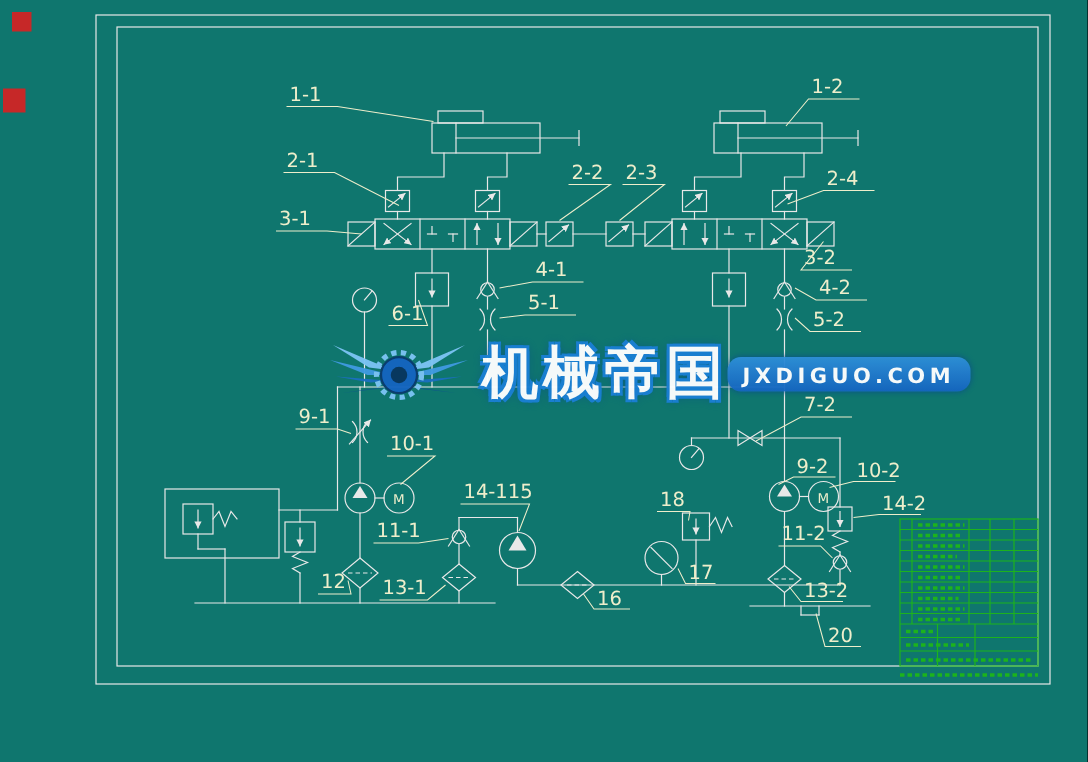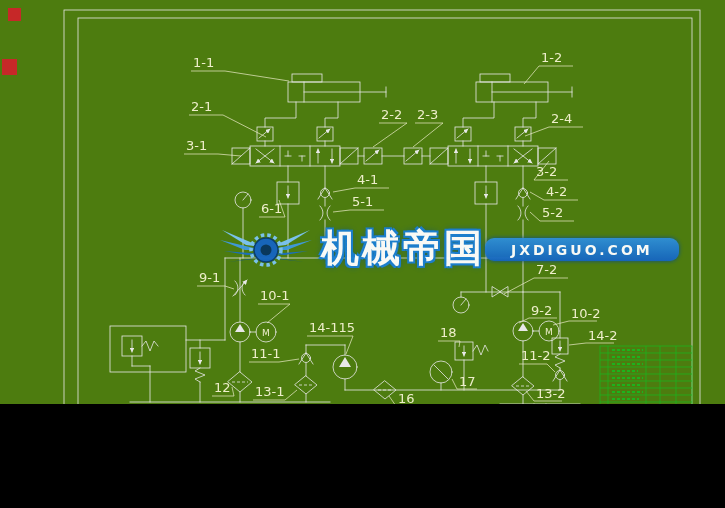--- a/index.html
+++ b/index.html
@@ -1,32 +1,32 @@
 <!DOCTYPE html>
 <html><head>
 <meta charset="utf-8">
 <style>
   html,body{margin:0;padding:0;background:#000;}
-  .stage{position:relative;width:725px;height:404px;background:#4d7c0f;overflow:hidden;
+  .stage{position:relative;width:725px;height:508px;background:#0f766e;overflow:hidden;
          font-family:"DejaVu Sans",sans-serif;}
   svg.schematic{position:absolute;left:0;top:0;}
   svg text{font-family:"DejaVu Sans",sans-serif;}
   .ln{stroke:#e8e8e8;fill:none;stroke-width:0.8;stroke-linecap:square;}
   .fil{fill:#e8e8e8;stroke:none;}
   .dsh{stroke:#e8e8e8;fill:none;stroke-width:0.8;stroke-dasharray:3 2;}
   .grn{stroke:#1db31d;fill:none;stroke-width:0.8;}
   .grnd{stroke:#1db31d;fill:none;stroke-width:2.2;stroke-dasharray:3 2;}
   .red{fill:#c62828;stroke:none;}
 
   .watermark{position:absolute;left:218px;top:221px;display:flex;align-items:center;gap:7px;opacity:.96;}
   .wm-text{display:flex;align-items:center;}
   .wm-brand{font-size:38px;font-weight:bold;color:#fff;letter-spacing:3px;line-height:1.0;
     text-shadow:-2px -2px 0 #1a7fd4,2px -2px 0 #1a7fd4,-2px 2px 0 #1a7fd4,2px 2px 0 #1a7fd4,0 0 7px #0a4d8c;}
   .wm-site-bar{margin-top:3px;background:linear-gradient(#2e8fd8,#1565c0);border-radius:9px;
-    padding:2px 26px;box-shadow:0 0 4px #0a4d8c;}
+    padding:2px 10px;box-shadow:0 0 4px #0a4d8c;}
   .wm-site-bar span{color:#fff;font-weight:bold;font-size:14px;letter-spacing:3px;}
 </style>
 </head>
 <body>
 
 <div class="stage">
 
 <svg class="schematic" width="725" height="508" viewBox="0 0 725 508">
   <defs>
     <marker id="ah" markerWidth="7" markerHeight="6" refX="5.5" refY="3" orient="auto">

